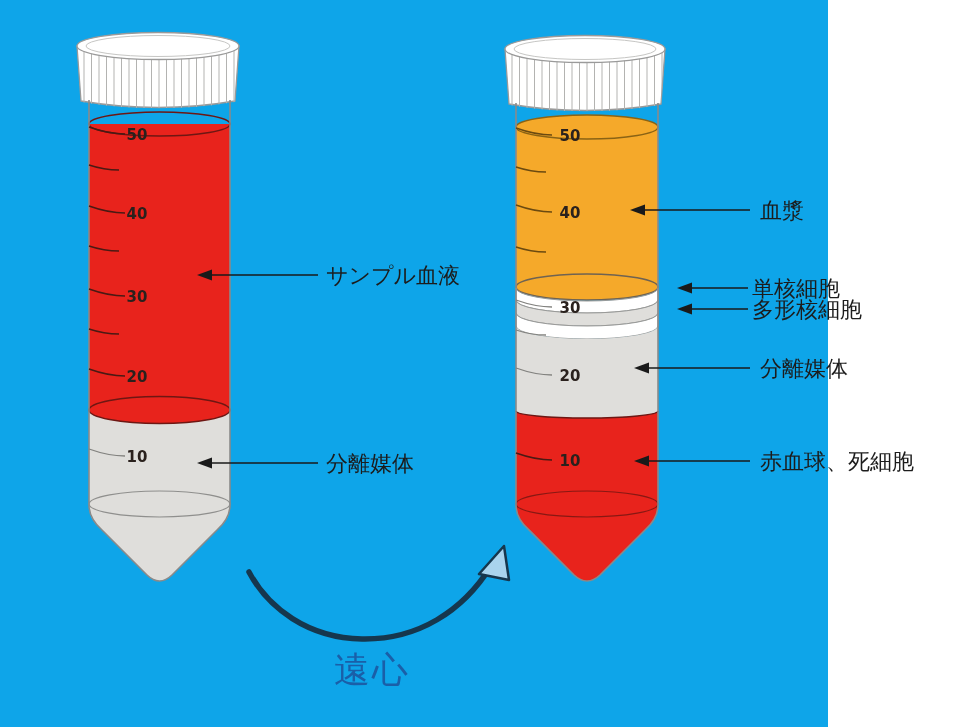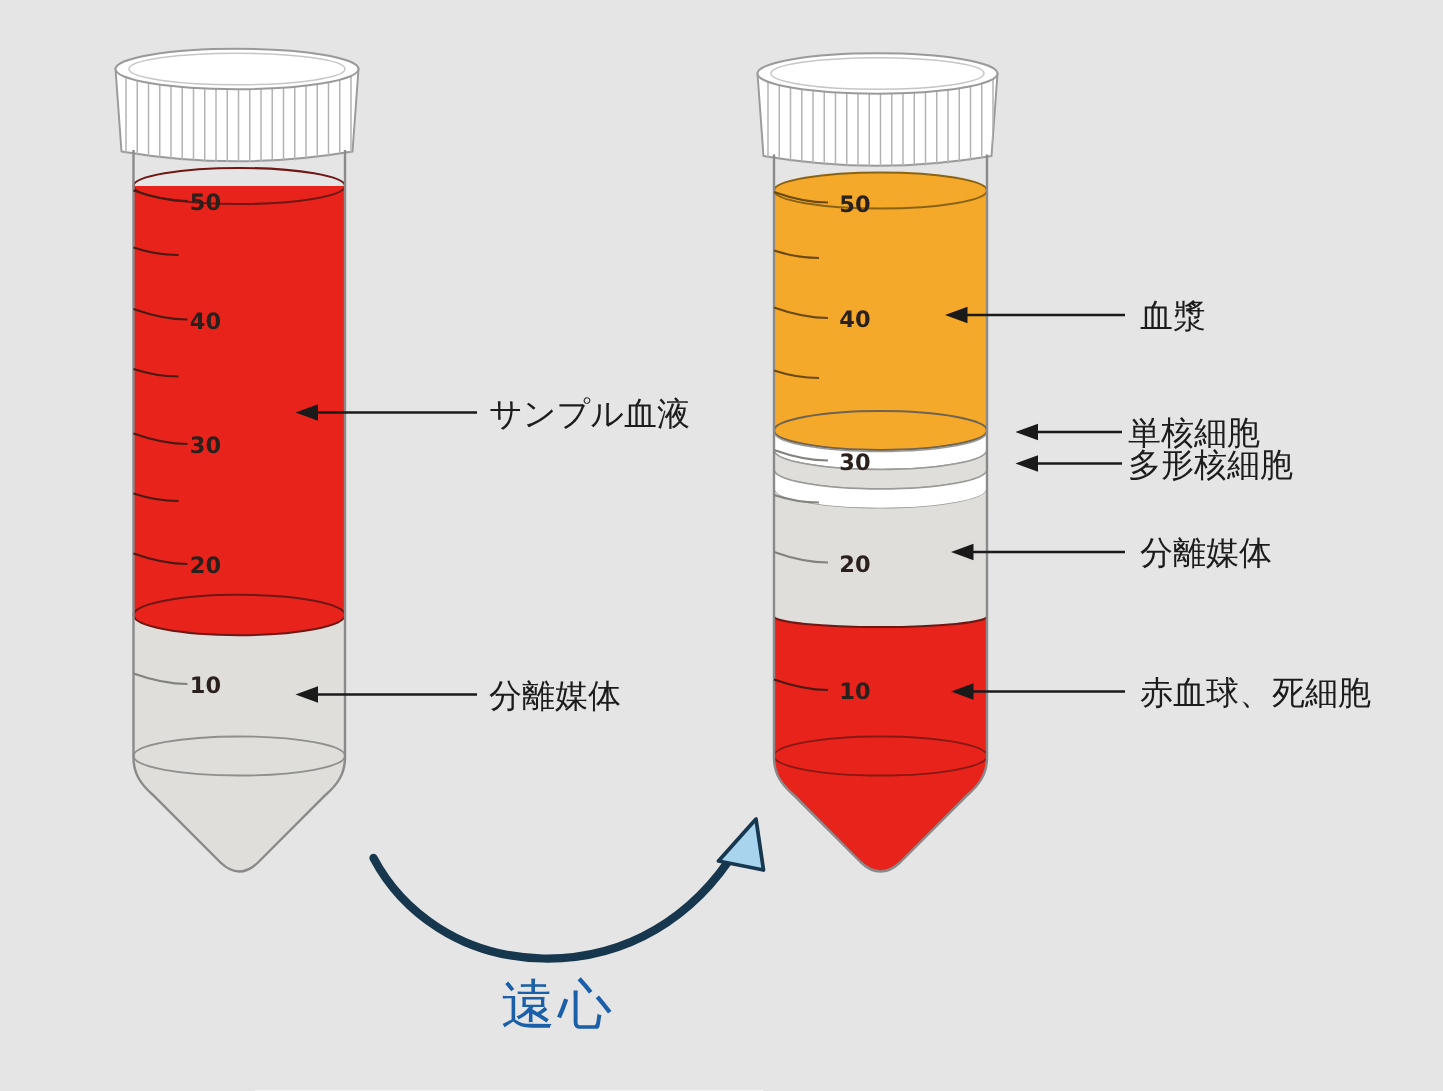--- a/index.html
+++ b/index.html
@@ -1,16 +1,16 @@
 <!DOCTYPE html>
 <html><head>
 <meta charset="utf-8">
 <style>
   html,body { margin:0; padding:0; background:#ffffff; }
-  .stage { width:962px; height:727px; position:relative; background:#e5e5e5;
+  .stage { width:828px; height:727px; position:relative; background:#0ea5e9;
            font-family:"DejaVu Sans", sans-serif; }
   svg { display:block; }
 
   .cap        { fill:#ffffff; stroke:#9a9a9a; stroke-width:1.3; }
   .cap-inner  { fill:none; stroke:#c6c6c4; stroke-width:1; }
   .ribs       { fill:none; stroke:#b3b3b1; stroke-width:1; }
   .outline    { fill:none; stroke:#8a8a8a; stroke-width:1.6; }
   .dk-red     { fill:none; stroke:#6e1713; stroke-width:1.4; }
   .dk-org     { fill:none; stroke:#8a6315; stroke-width:1.4; }
   .band       { stroke:#9a9a98; stroke-width:1; }

